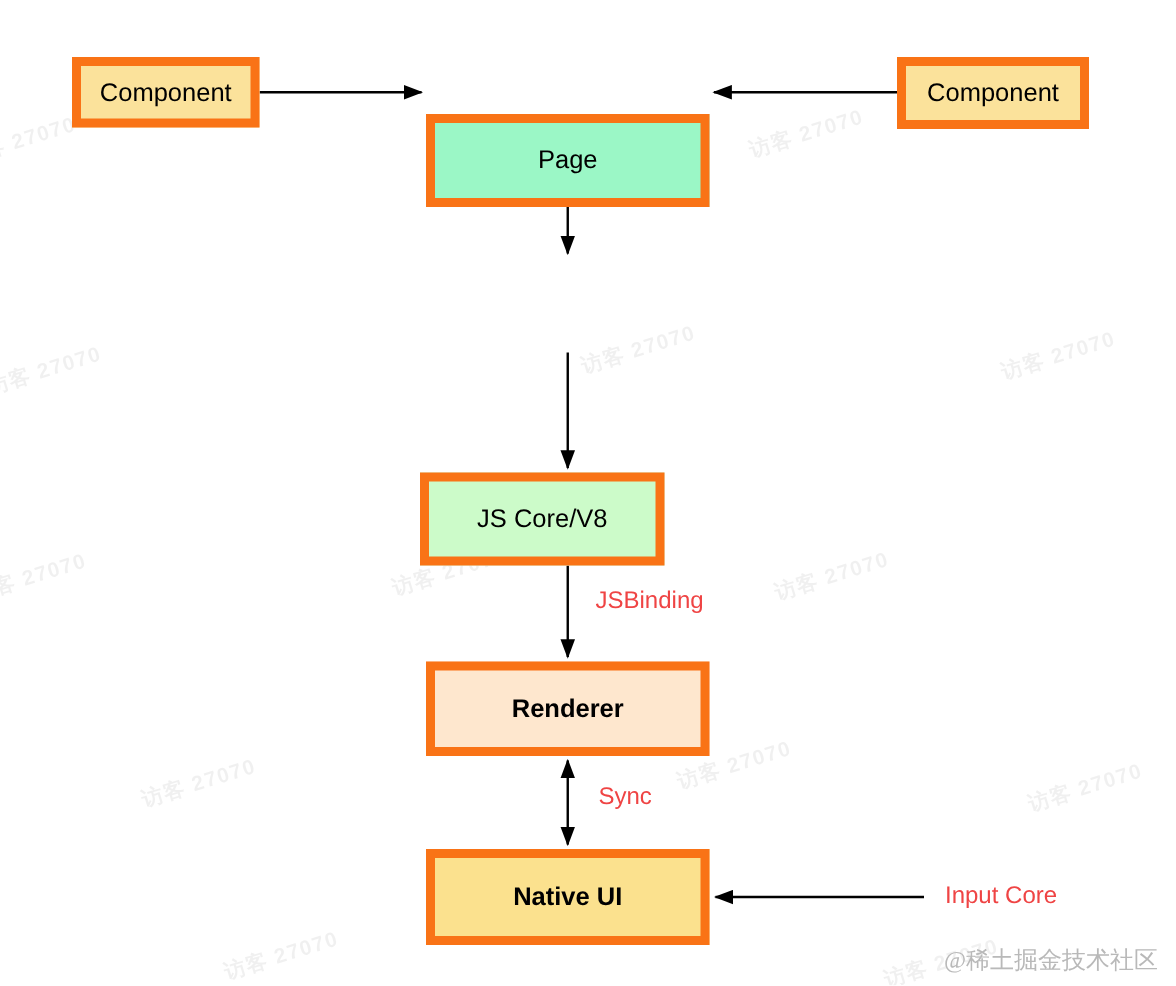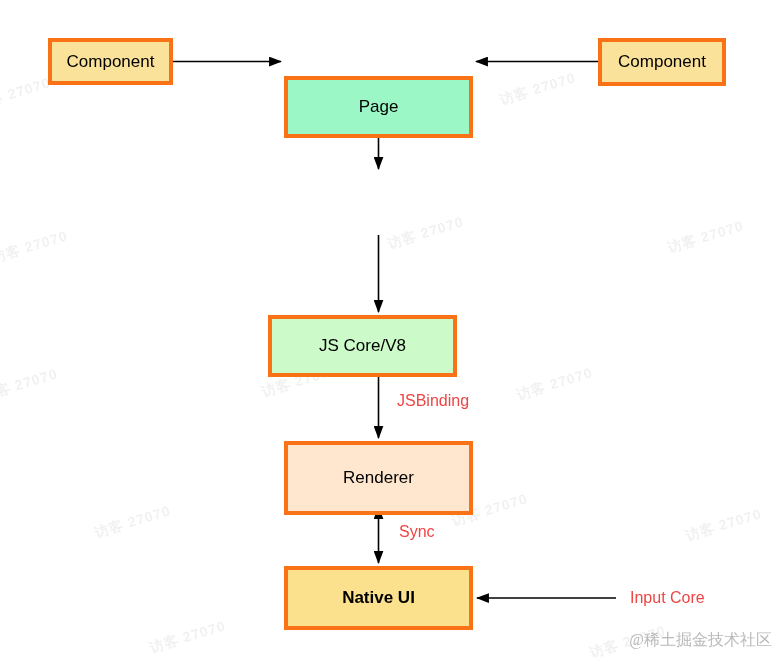--- a/index.html
+++ b/index.html
@@ -2,30 +2,30 @@
 <html><head>
 <meta charset="utf-8">
 <style>
   html,body{margin:0;padding:0;background:#ffffff;}
   .canvas{
     position:relative;width:784px;height:657px;background:#ffffff;
     overflow:hidden;font-family:"Liberation Sans", sans-serif;
   }
   .arrows{position:absolute;left:0;top:0;width:784px;height:657px;}
   .node{
-    position:absolute;border:4px solid #f97316;box-sizing:border-box;
+    position:absolute;border:6px solid #f97316;box-sizing:border-box;
     display:flex;align-items:center;justify-content:center;
     font-size:17px;color:#000;white-space:nowrap;
   }
   #node-component-left{left:48px;top:38px;width:125px;height:47px;}
   #node-page{left:284px;top:30px;width:189px;height:62px;}
   #node-component-right{left:598px;top:38px;width:128px;height:48px;}
   #node-vue{left:284px;top:172px;width:189px;height:63px;}
-  #node-js-core{left:268px;top:315px;width:189px;height:62px;}
-  #node-renderer{left:284px;top:441px;width:189px;height:74px;}
+  #node-js-core{left:280px;top:315px;width:163px;height:62px;}
+  #node-renderer{left:284px;top:441px;width:189px;height:63px;font-weight:bold;}
   #node-native-ui{left:284px;top:566px;width:189px;height:64px;font-weight:bold;}
   .edge-label{position:absolute;font-size:16px;color:#ef4444;white-space:nowrap;}
   #label-jsbinding{left:397px;top:392px;}
   #label-sync{left:399px;top:523px;}
   #label-input-event{left:630px;top:589px;}
   .wm{
     position:absolute;font-size:14px;font-weight:600;letter-spacing:1px;
     transform:rotate(-17deg);transform-origin:left center;white-space:nowrap;
   }
   .credit{

